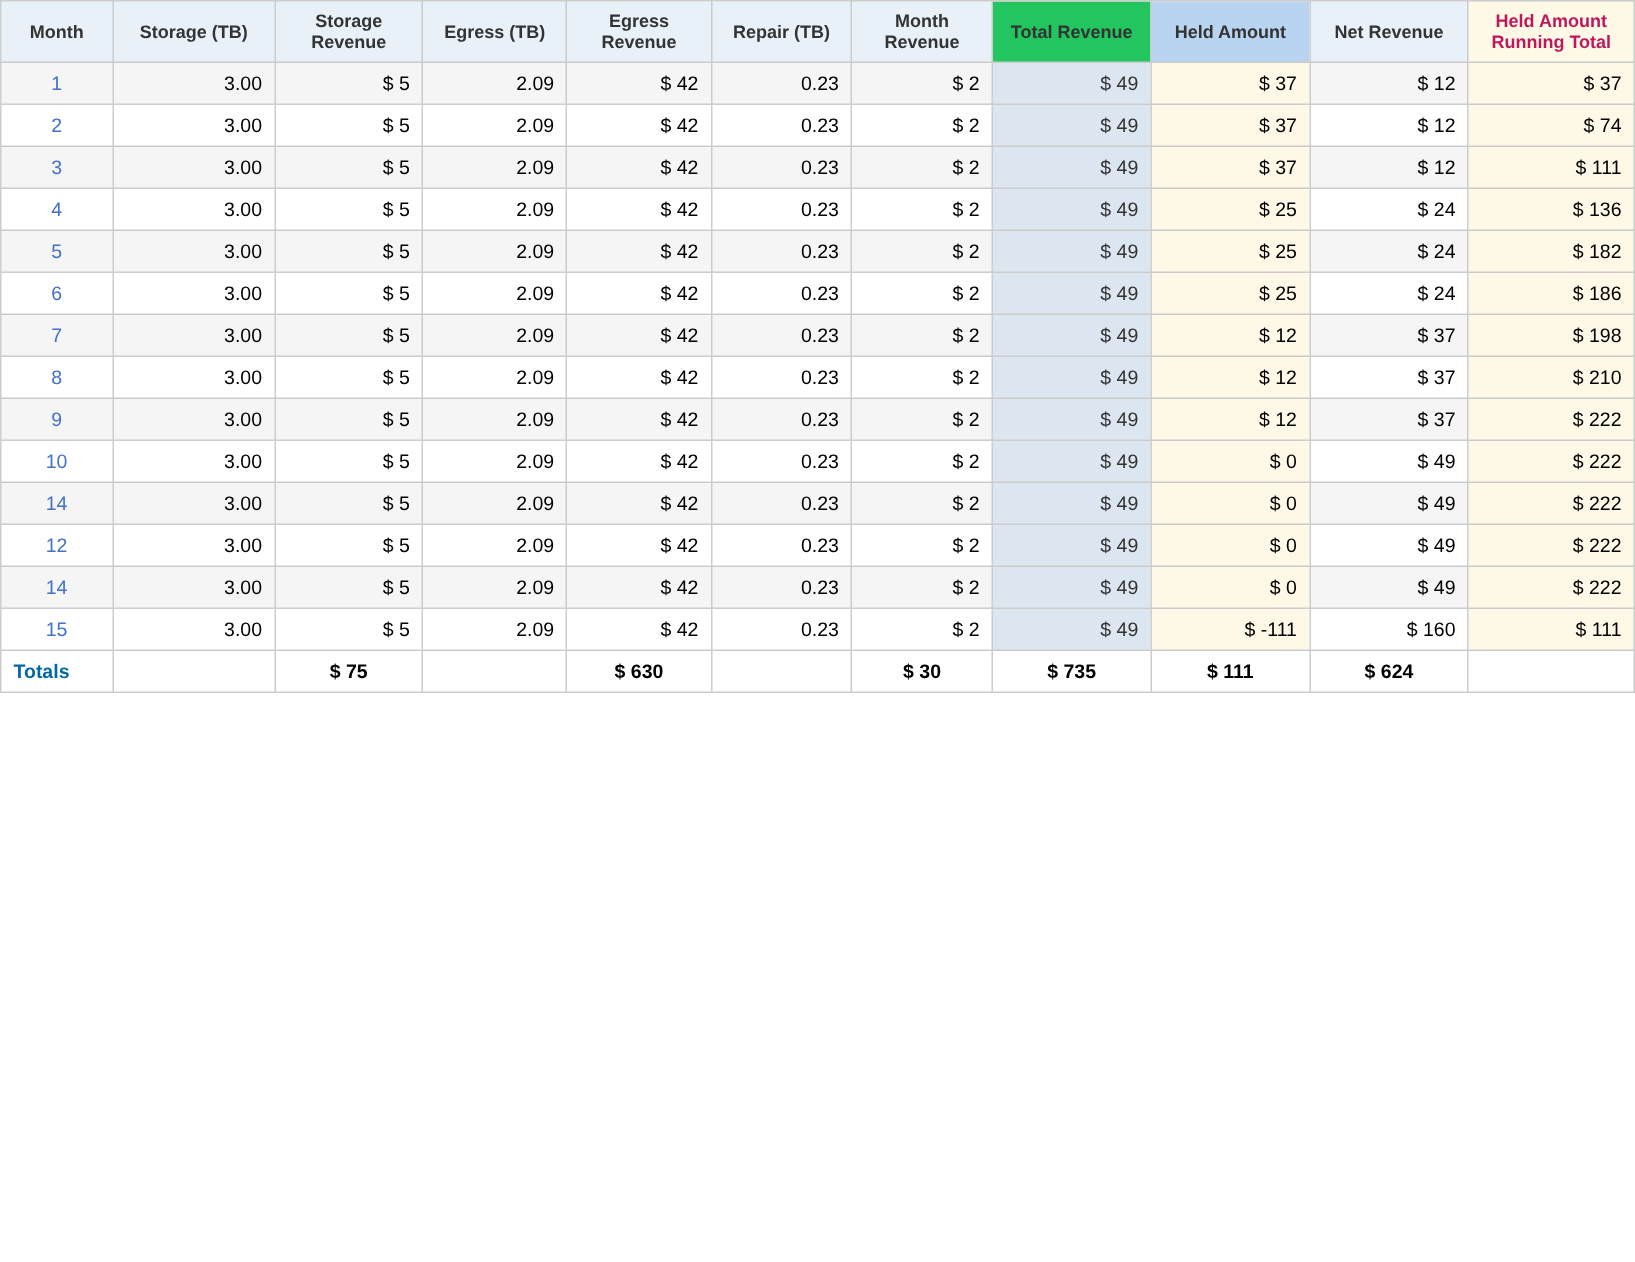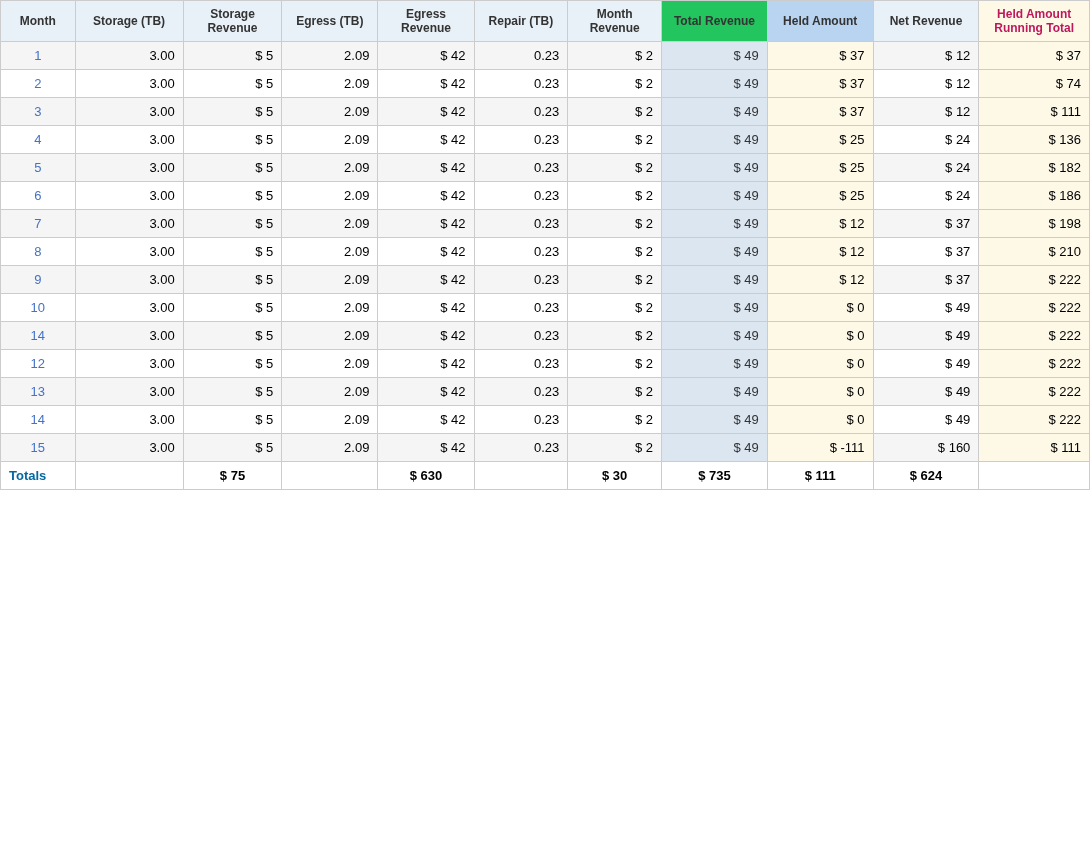--- a/index.html
+++ b/index.html
@@ -272,33 +272,20 @@
           <td>2.09</td>
           <td>$ 42</td>
           <td>0.23</td>
           <td>$ 2</td>
           <td class="total-revenue">$ 49</td>
           <td class="held-amount">$ 0</td>
           <td>$ 49</td>
           <td class="held-running">$ 222</td>
         </tr>
         <tr class="data-row">
-          <td class="month-col">13</td>
-          <td>3.00</td>
-          <td>$ 5</td>
-          <td>2.09</td>
-          <td>$ 42</td>
-          <td>0.23</td>
-          <td>$ 2</td>
-          <td class="total-revenue">$ 49</td>
-          <td class="held-amount">$ 0</td>
-          <td>$ 49</td>
-          <td class="held-running">$ 222</td>
-        </tr>
-        <tr class="data-row">
           <td class="month-col">14</td>
           <td>3.00</td>
           <td>$ 5</td>
           <td>2.09</td>
           <td>$ 42</td>
           <td>0.23</td>
           <td>$ 2</td>
           <td class="total-revenue">$ 49</td>
           <td class="held-amount">$ 0</td>
           <td>$ 49</td>

